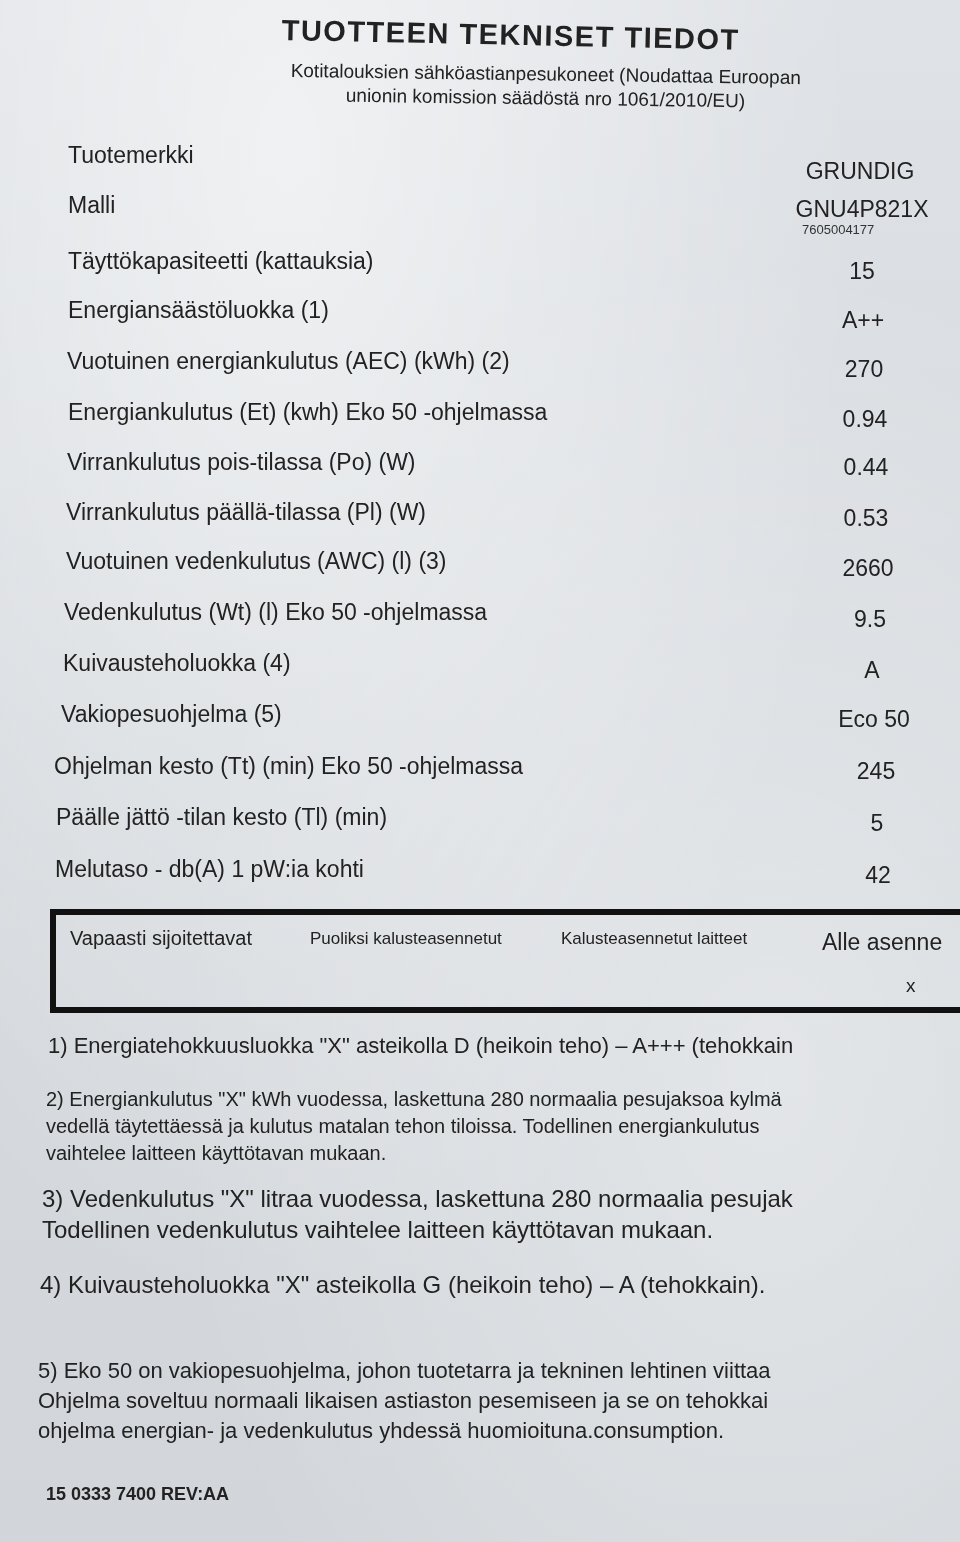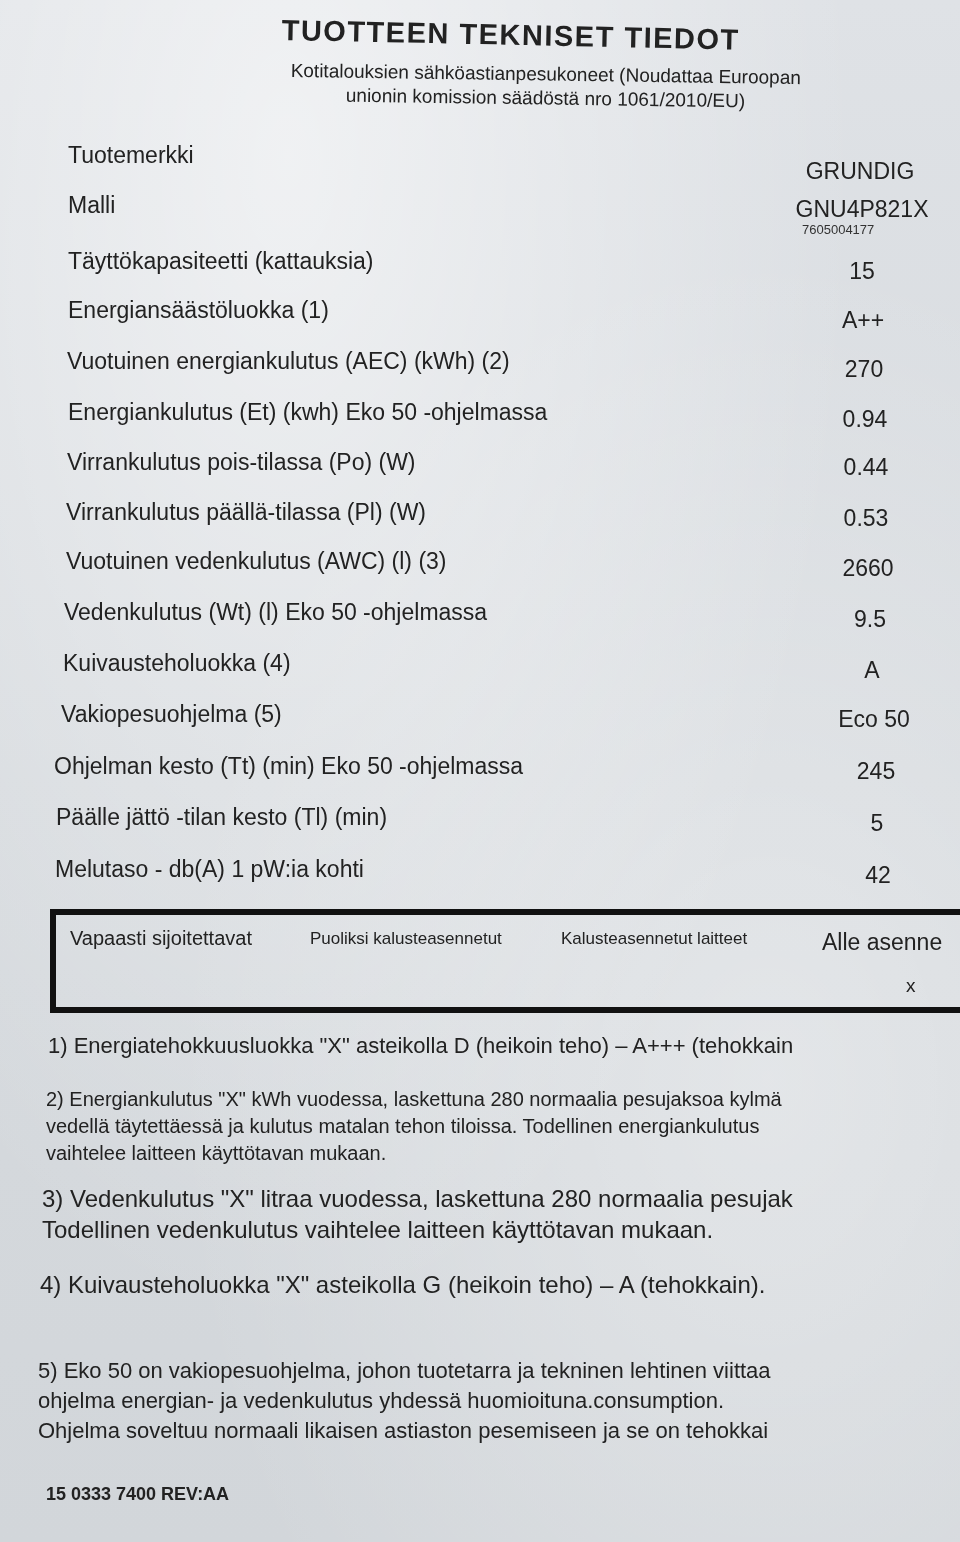--- a/index.html
+++ b/index.html
@@ -142,18 +142,18 @@
   </div>
   <div class="note" style="left:42px;top:1183px;font-size:24px;line-height:31px;">
     <span class="ln">3) Vedenkulutus "X" litraa vuodessa, laskettuna 280 normaalia pesujak</span>
     <span class="ln">Todellinen vedenkulutus vaihtelee laitteen käyttötavan mukaan.</span>
   </div>
   <div class="note" style="left:40px;top:1271px;font-size:24px;">
     <span class="ln">4) Kuivausteholuokka "X" asteikolla G (heikoin teho) – A (tehokkain).</span>
   </div>
   <div class="note" style="left:38px;top:1320px;font-size:22px;line-height:30px;margin-top:36px;">
     <span class="ln">5) Eko 50 on vakiopesuohjelma, johon tuotetarra ja tekninen lehtinen viittaa</span>
+    <span class="ln">Ohjelma soveltuu normaali likaisen astiaston pesemiseen ja se on tehokkai</span>
     <span class="ln">ohjelma energian- ja vedenkulutus yhdessä huomioituna.consumption.</span>
-    <span class="ln">Ohjelma soveltuu normaali likaisen astiaston pesemiseen ja se on tehokkai</span>
   </div>
 
   <div class="doccode">15 0333 7400  REV:AA</div>
 </div>
 
 </body></html>

